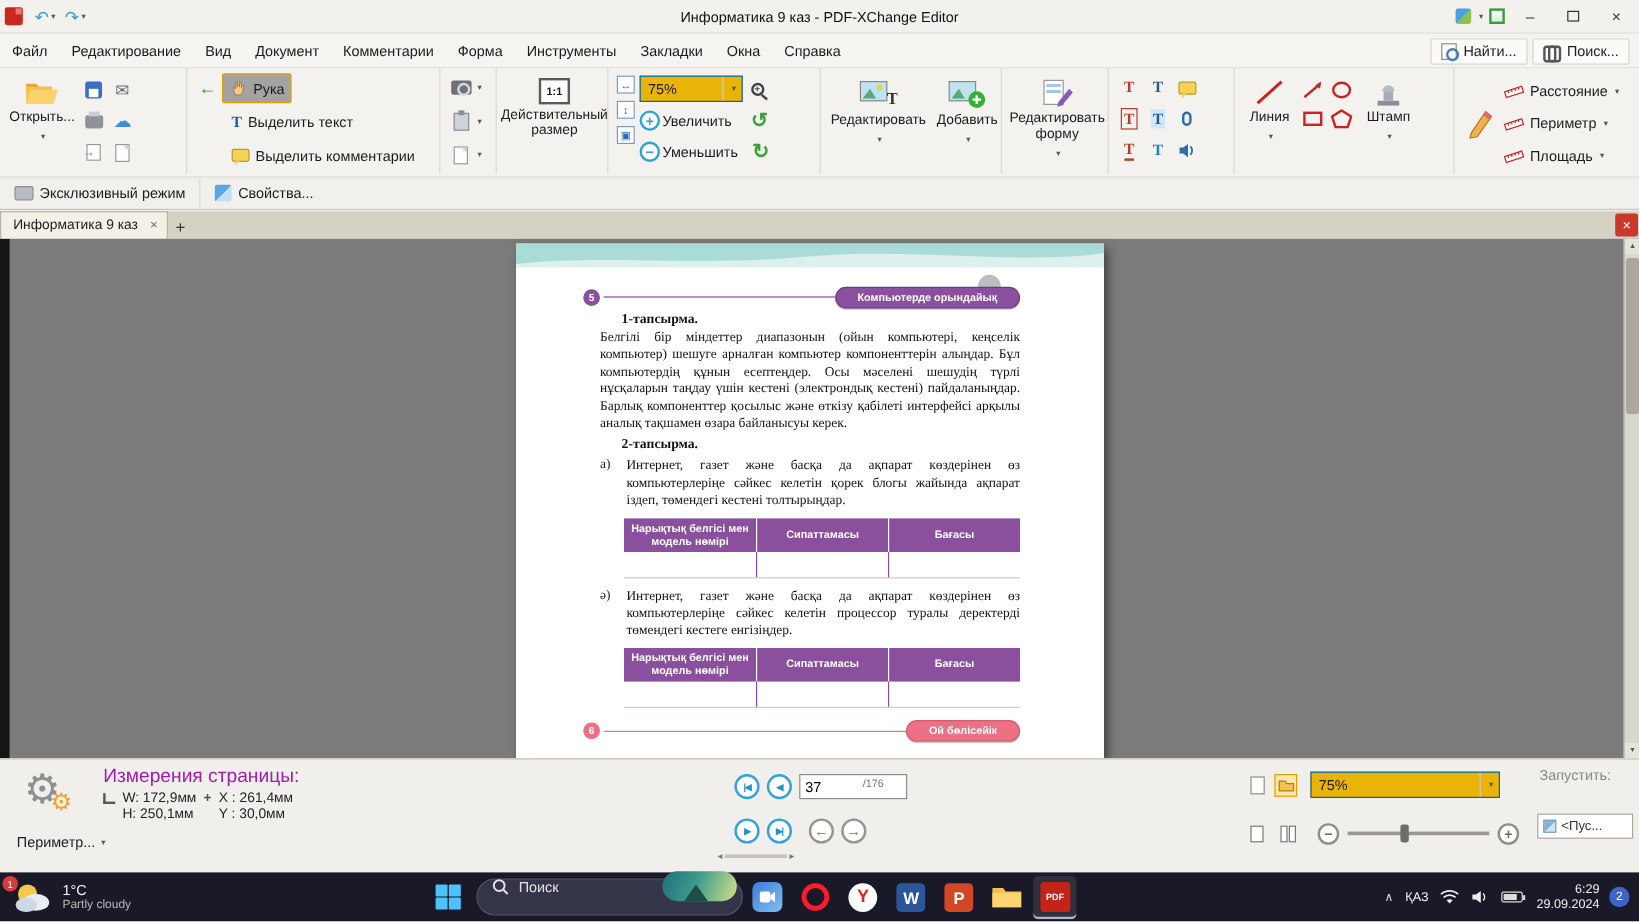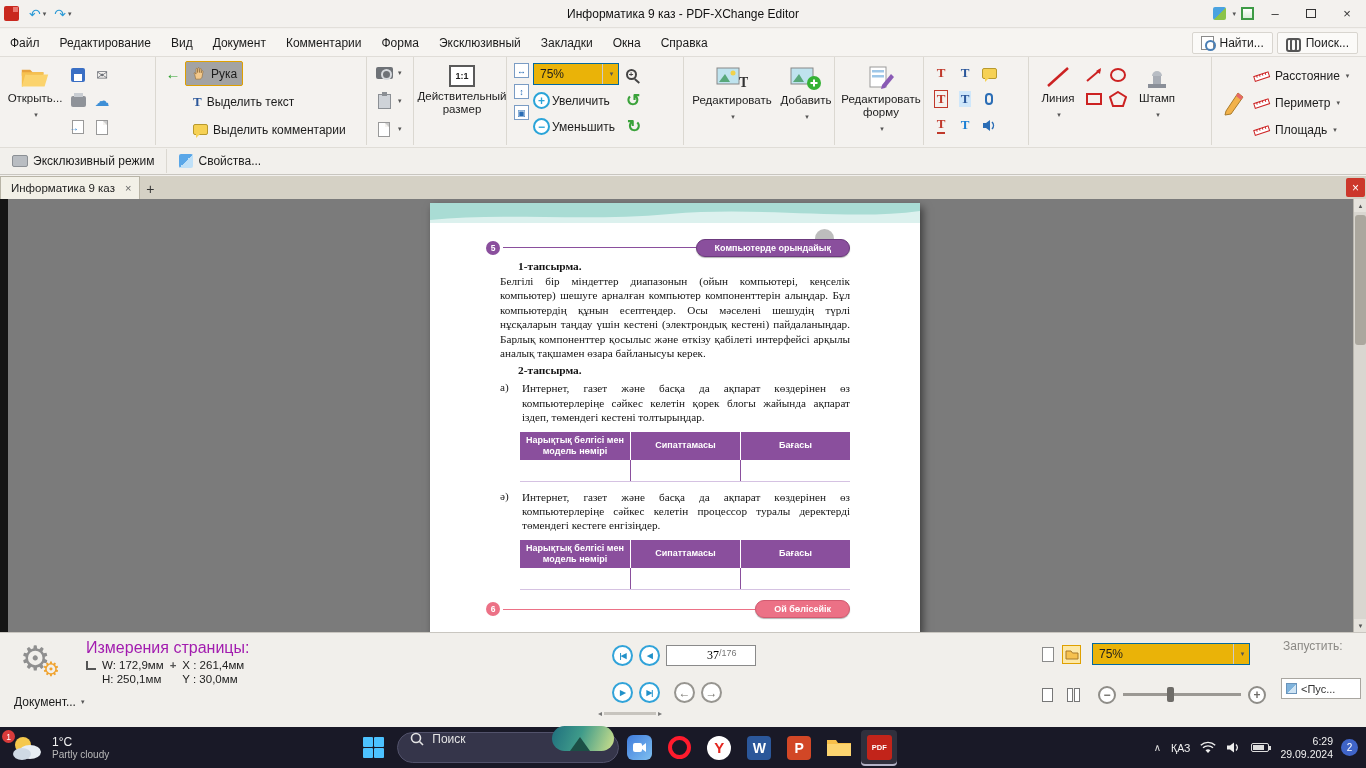--- a/index.html
+++ b/index.html
@@ -118,21 +118,21 @@
   .statusbar{position:absolute;left:0;top:632px;width:1366px;height:95px;background:#f1efeb;border-top:1px solid #c9c6c0}
   .gearbig{font-size:34px;color:#8f8f8f;line-height:34px}
   .gearsmall{position:absolute;left:22px;top:18px;font-size:20px;color:#f0a32f;line-height:20px}
   .measlbl{font-size:16px;color:#a21caf}
   .measline{display:flex;align-items:center;gap:6px;font-size:11.5px;color:#222;margin-top:2px}
   .cornerico{width:10px;height:9px;border-left:2px solid #555;border-bottom:2px solid #555}
   .crossico{color:#555;font-weight:bold}
   .navbtn{width:21px;height:21px;border-radius:50%;border:2px solid #31a3d9;color:#2191c9;background:#fff;display:flex;align-items:center;justify-content:center;font-size:7.5px;font-weight:bold;letter-spacing:-1px}
   .navbtn.gray{border-color:#979590;color:#77756f;font-size:12px;letter-spacing:0}
   .pagefield{width:90px;height:21px;border:1px solid #8a8a8a;background:#fff;display:flex;align-items:center;padding:0 4px}
-  .pagefield input{width:48px;border:none;outline:none;text-align:right;font-size:12px;font-family:Liberation Serif, serif}
+  .pagefield input{width:48px;border:none;outline:none;text-align:left;font-size:12px;font-family:Liberation Sans, sans-serif}
   .pagefield .tot{font-size:9px;color:#777;align-self:flex-start;margin-top:2px}
   .hsc{display:flex;align-items:center;gap:2px;color:#777;font-size:8px}
   .hsc .track{width:52px;height:3px;background:#c7c4be}
   .sbico{width:19px;height:19px;border:1px solid transparent;display:flex;align-items:center;justify-content:center}
   .sbico.hl2{background:#fde8a7;border-color:#dfa000}
   .pgsheet{width:12px;height:15px;background:#fff;border:1px solid #8b8b8b}
   .layico{width:11px;height:14px;background:#fff;border:1px solid #777}
   .layico2{display:flex;gap:1px}
   .layico2 i{width:6px;height:14px;background:#fff;border:1px solid #777}
   .slidertrack{width:118px;height:3px;background:#9b9893;position:relative}
@@ -202,21 +202,21 @@
     </div>
   </div>
 
   <div class="menubar">
     <span class="menuitem">Файл</span>
     <span class="menuitem">Редактирование</span>
     <span class="menuitem">Вид</span>
     <span class="menuitem">Документ</span>
     <span class="menuitem">Комментарии</span>
     <span class="menuitem">Форма</span>
-    <span class="menuitem">Эксклюзивный</span>
+    <span class="menuitem">Инструменты</span>
     <span class="menuitem">Закладки</span>
     <span class="menuitem">Окна</span>
     <span class="menuitem">Справка</span>
     <div class="menuright">
       <div class="mrbtn">
           <span class="docmag"></span>
           <span>Найти...</span>
         </div>
       <div class="mrbtn">
           <span class="binoc"></span>
@@ -616,21 +616,21 @@
         <span class="crossico">+</span>
         <span>X : 261,4мм</span>
       </div>
       <div class="measline" style="padding-left:16px">
         <span>H: 250,1мм</span>
         <span style="width:9px"></span>
         <span>Y :  30,0мм</span>
       </div>
     </div>
     <div class="abs" style="left:14px;top:62px;display:flex;align-items:center;gap:3px">
-      <span>Документ...</span>
+      <span>Периметр...</span>
       <span class="dd">▾</span>
     </div>
 
     <div class="abs" style="left:612px;top:12px;display:flex;gap:6px;align-items:center">
       <div class="navbtn">|◀</div>
       <div class="navbtn">◀</div>
       <div class="pagefield">
         <input value="37" style="">
         <span class="tot">/176</span>
       </div>

